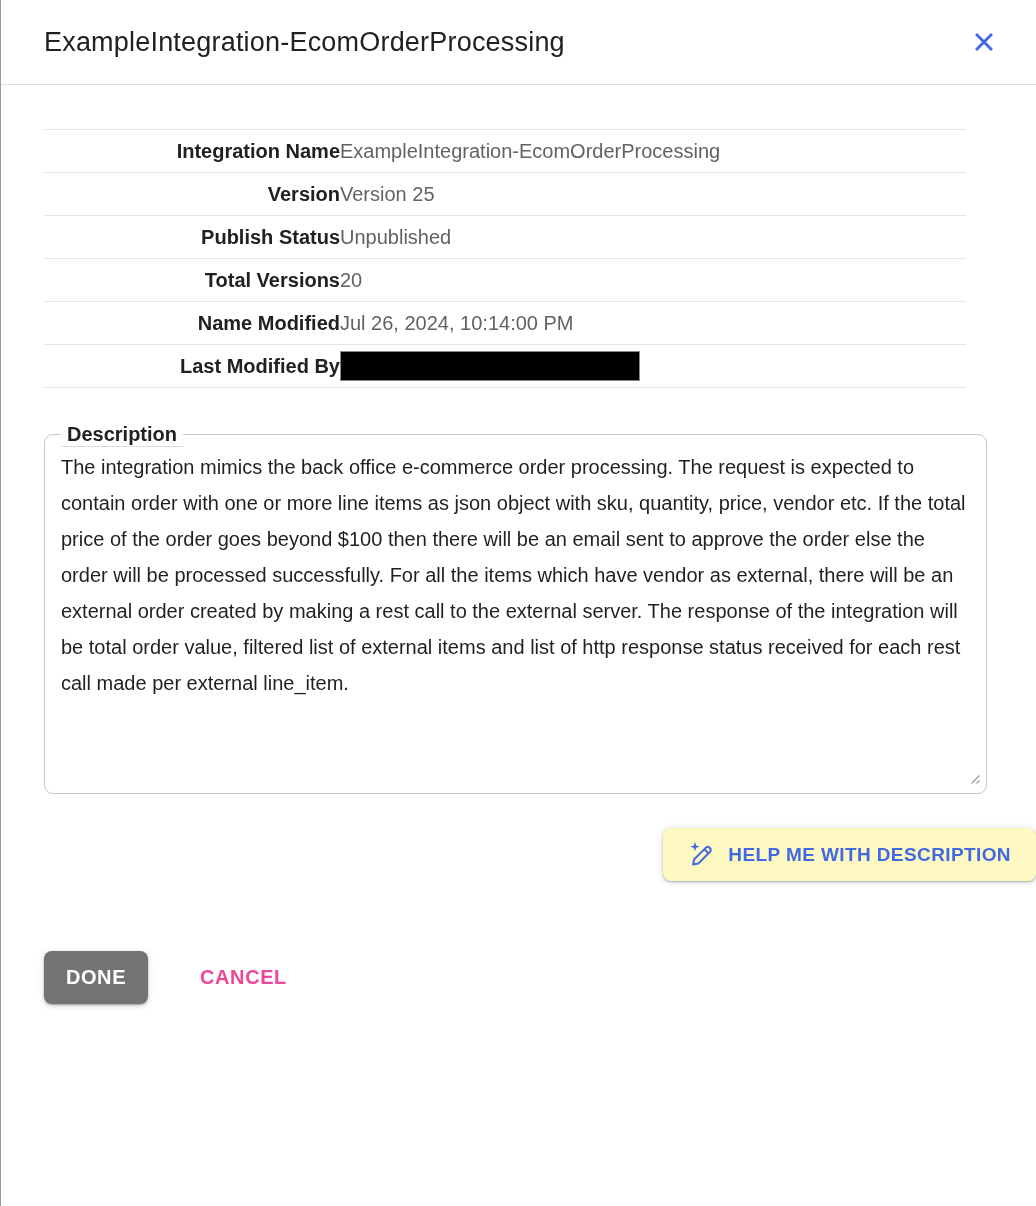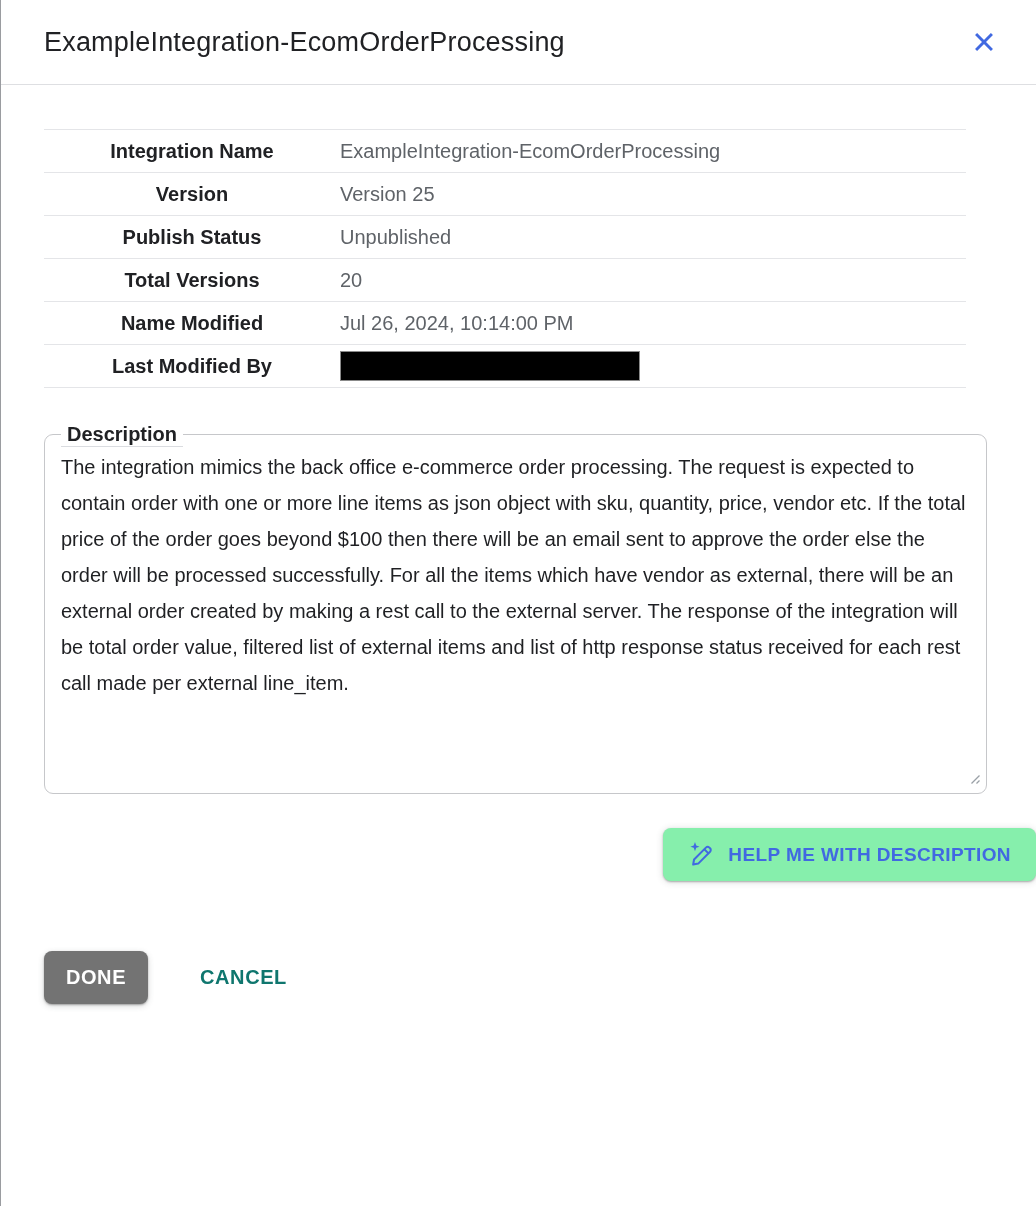--- a/index.html
+++ b/index.html
@@ -19,21 +19,21 @@
     width:34px;height:34px;border:none;background:transparent;cursor:pointer;
     display:flex;align-items:center;justify-content:center;padding:0;
   }
 
   
   .dlg-main{padding:44px 0 0 44px;}
   table.details{border-collapse:collapse;width:922px;}
   table.details tr{border-bottom:1px solid #e4e5e8;}
   table.details tr:first-child{border-top:1px solid #e4e5e8;}
   table.details th{
-    text-align:center;font-size:20px;font-weight:700;color:#202124;
+    text-align:right;font-size:20px;font-weight:700;color:#202124;
     width:296px;height:42px;padding:0;vertical-align:middle;
   }
   table.details td{
     font-size:20px;font-weight:400;color:#5f6368;vertical-align:middle;padding:0;
   }
   .redacted{
     display:inline-block;width:298px;height:28px;background:#000;
     border:1px solid #8a8a8a;vertical-align:middle;
   }
 
@@ -49,37 +49,37 @@
   .desc-textarea{
     width:915px;height:322px;border:none;outline:none;resize:none;background:transparent;
     font-family:"Liberation Sans", sans-serif;font-size:20px;line-height:36px;
     color:#1f2023;padding:0;display:block;overflow:hidden;
   }
   .resize-grip{position:absolute;right:5px;bottom:4px;}
 
   
   .help-row{width:992px;display:flex;justify-content:flex-end;margin-top:34px;}
   .help-btn{
-    display:flex;align-items:center;gap:13px;background:#86efac;border:none;cursor:pointer;
+    display:flex;align-items:center;gap:13px;background:#fef9c3;border:none;cursor:pointer;
     height:53px;padding:0 25px;border-radius:8px;
     box-shadow:0 1px 2px rgba(0,0,0,.28), 0 1px 6px 1px rgba(60,64,67,.15);
     color:#4169e1;font-family:"Liberation Sans", sans-serif;
     font-size:19px;font-weight:700;letter-spacing:.4px;
   }
   .action-row{display:flex;align-items:center;margin-top:70px;}
   .done-btn{
     background:#737373;color:#ffffff;border:none;cursor:pointer;border-radius:8px;
     width:104px;height:53px;font-family:"Liberation Sans", sans-serif;
     font-size:20px;font-weight:700;letter-spacing:.6px;
     box-shadow:0 1px 2px rgba(0,0,0,.3), 0 2px 6px rgba(60,64,67,.2);
   }
   .cancel-btn{
     background:transparent;border:none;cursor:pointer;margin-left:42px;padding:0 10px;
     font-family:"Liberation Sans", sans-serif;font-size:20px;font-weight:700;
-    letter-spacing:.6px;color:#0f766e;height:53px;
+    letter-spacing:.6px;color:#ec4899;height:53px;
   }
 </style>
 </head>
 <body>
 
 <div class="left-edge"></div>
 
 <header class="dlg-header">
   <div class="dlg-title">ExampleIntegration-EcomOrderProcessing</div>
   <button class="close-btn" aria-label="Close">

